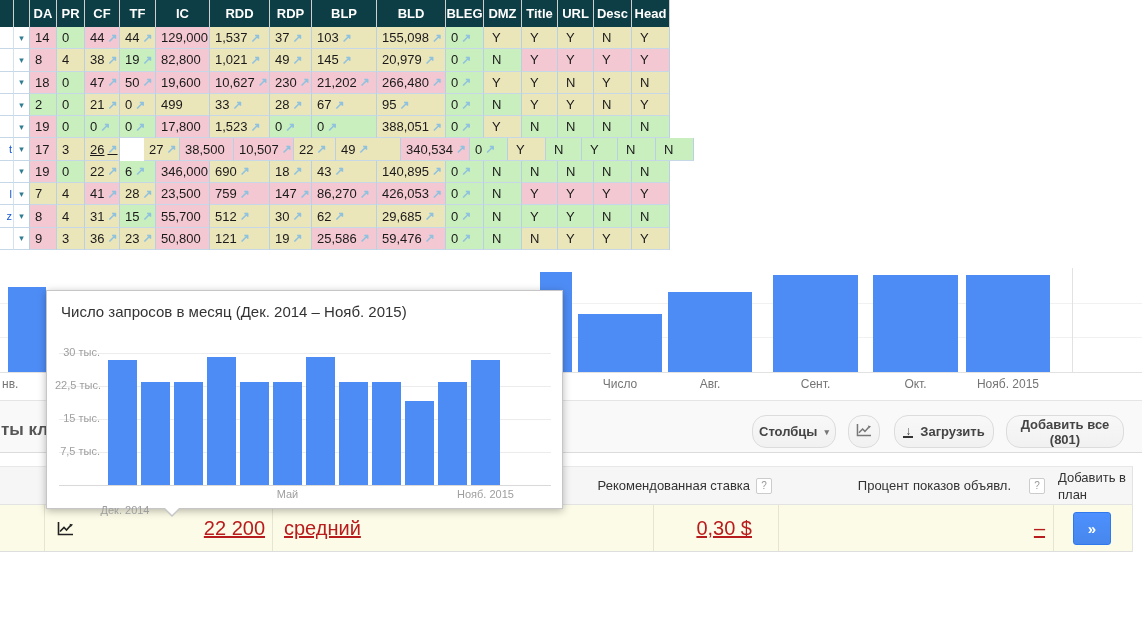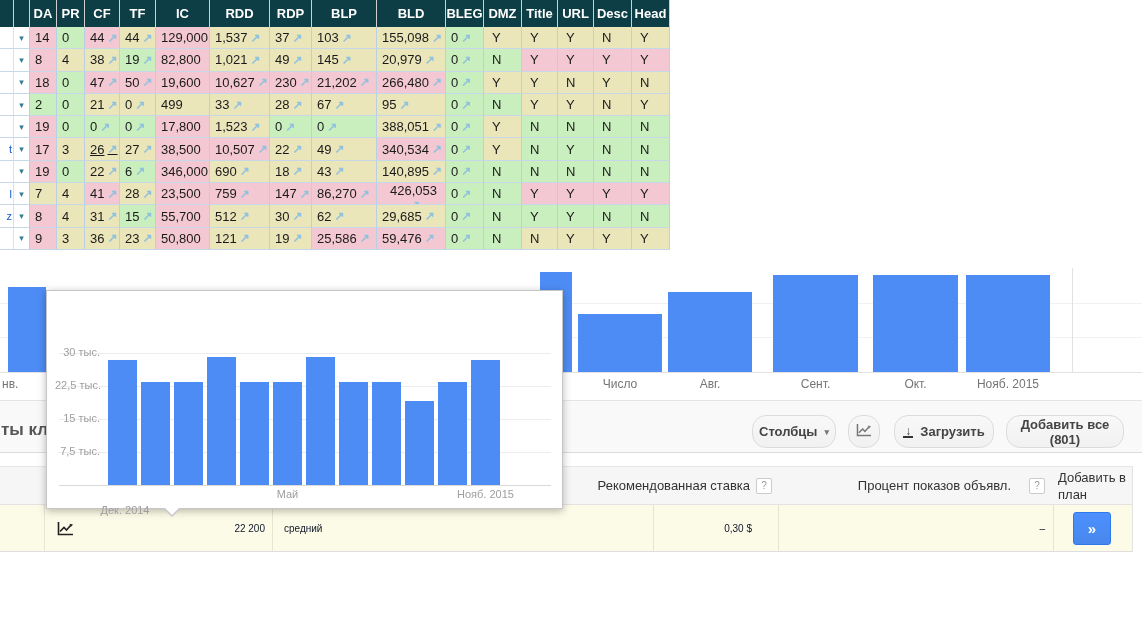--- a/index.html
+++ b/index.html
@@ -42,21 +42,21 @@
          border-top:1px solid #e8e8e8;border-bottom:1px solid #e3e3e3;border-right:1px solid #e3e3e3;box-sizing:border-box;}
   .kh{position:absolute;top:0;height:100%;display:flex;align-items:center;font-size:13px;color:#333;}
   .kh-bid{left:500px;width:272px;justify-content:flex-end;gap:6px;}
   .kh-impr{left:800px;width:245px;justify-content:flex-end;gap:18px;}
   .kh-add{left:1058px;width:72px;line-height:17px;}
   .qmark{display:inline-flex;width:14px;height:14px;border:1px solid #ccc;border-radius:2px;background:#fff;
          color:#999;font-size:10px;align-items:center;justify-content:center;}
   .krow{position:absolute;left:0;top:505px;width:1133px;height:47px;background:#fcfbe7;
         border-bottom:1px solid #dedede;border-right:1px solid #e3e3e3;box-sizing:border-box;}
   .kdiv{position:absolute;top:0;bottom:0;width:1px;background:#e7e5d2;}
-  .kcell{position:absolute;top:0;height:47px;display:flex;align-items:center;font-size:10px;color:#0f172a;}
+  .kcell{position:absolute;top:0;height:47px;display:flex;align-items:center;font-size:20px;color:#b91c1c;text-decoration:underline;}
   .trendbtn{position:absolute;left:57px;top:16px;cursor:pointer;}
   .addbtn{position:absolute;left:1073px;top:7px;width:38px;height:33px;background:linear-gradient(#4d90fe,#4787ed);
           border:1px solid #3079ed;border-radius:3px;color:#fff;font-weight:bold;font-size:15px;cursor:pointer;}
   
   .popup{position:absolute;left:46px;top:290px;width:517px;height:219px;background:#fff;
          border:1px solid #c6c6c6;box-shadow:0 2px 8px rgba(0,0,0,.28);box-sizing:border-box;z-index:5;}
   .ptitle{position:absolute;left:14px;top:12px;font-size:15px;color:#333;white-space:nowrap;}
   .pg{position:absolute;left:12px;width:492px;height:1px;background:#ececec;}
   .pbase{position:absolute;left:12px;width:492px;height:1px;background:#d9d9d9;top:194px;}
   .pyl{position:absolute;left:8px;width:45px;text-align:right;font-size:11px;color:#9e9e9e;
@@ -380,21 +380,21 @@
           <div class="sc c-p" style="width: 27px;">
             <span>17</span>
           </div>
           <div class="sc c-t" style="width: 28px;">
             <span>3</span>
           </div>
           <div class="sc c-t" style="width: 35px; text-decoration: underline;">
             <span>26</span>
             <span class="up">↗</span>
           </div>
-          <div class="sc c-t" style="width: 36px;">
+          <div class="sc c-t" style="width: 36px; margin-left: 24px;">
             <span>27</span>
             <span class="up">↗</span>
           </div>
           <div class="sc c-p" style="width: 54px;">
             <span>38,500</span>
           </div>
           <div class="sc c-p" style="width: 60px;">
             <span>10,507</span>
             <span class="up">↗</span>
           </div>
@@ -511,21 +511,21 @@
             <span class="up">↗</span>
           </div>
           <div class="sc c-p" style="width: 42px;">
             <span>147</span>
             <span class="up">↗</span>
           </div>
           <div class="sc c-p" style="width: 65px;">
             <span>86,270</span>
             <span class="up">↗</span>
           </div>
-          <div class="sc c-p" style="width: 69px; flex-direction: column;">
+          <div class="sc c-p" style="width: 69px;">
             <span>426,053</span>
             <span class="up">↗</span>
           </div>
           <div class="sc c-g" style="width: 38px;">
             <span>0</span>
             <span class="up">↗</span>
           </div>
           <div class="sc c-g yn" style="width: 38px;">
             <span>N</span>
           </div>
@@ -730,20 +730,21 @@
         </svg>
     </span>
     <span class="kcell" style="left:90px;width:175px;justify-content:flex-end">22 200</span>
     <span class="kcell" style="left:284px">средний</span>
     <span class="kcell" style="left:560px;width:192px;justify-content:flex-end">0,30 $</span>
     <span class="kcell" style="left:895px;width:150px;justify-content:flex-end">–</span>
     <button class="addbtn">»</button>
   </div>
 
   <div class="popup">
+    <div class="ptitle">Число запросов в месяц (Дек. 2014 – Нояб. 2015)</div>
     <div id="popup-plot">
       <div class="pbase"></div>
     <div class="pg" style="top: 62px;"></div>
         <div class="pyl" style="top: 55px;">30 тыс.</div>
         <div class="pg" style="top: 95px;"></div>
         <div class="pyl" style="top: 88px;">22,5 тыс.</div>
         <div class="pg" style="top: 128px;"></div>
         <div class="pyl" style="top: 121px;">15 тыс.</div>
         <div class="pg" style="top: 161px;"></div>
         <div class="pyl" style="top: 154px;">7,5 тыс.</div>

